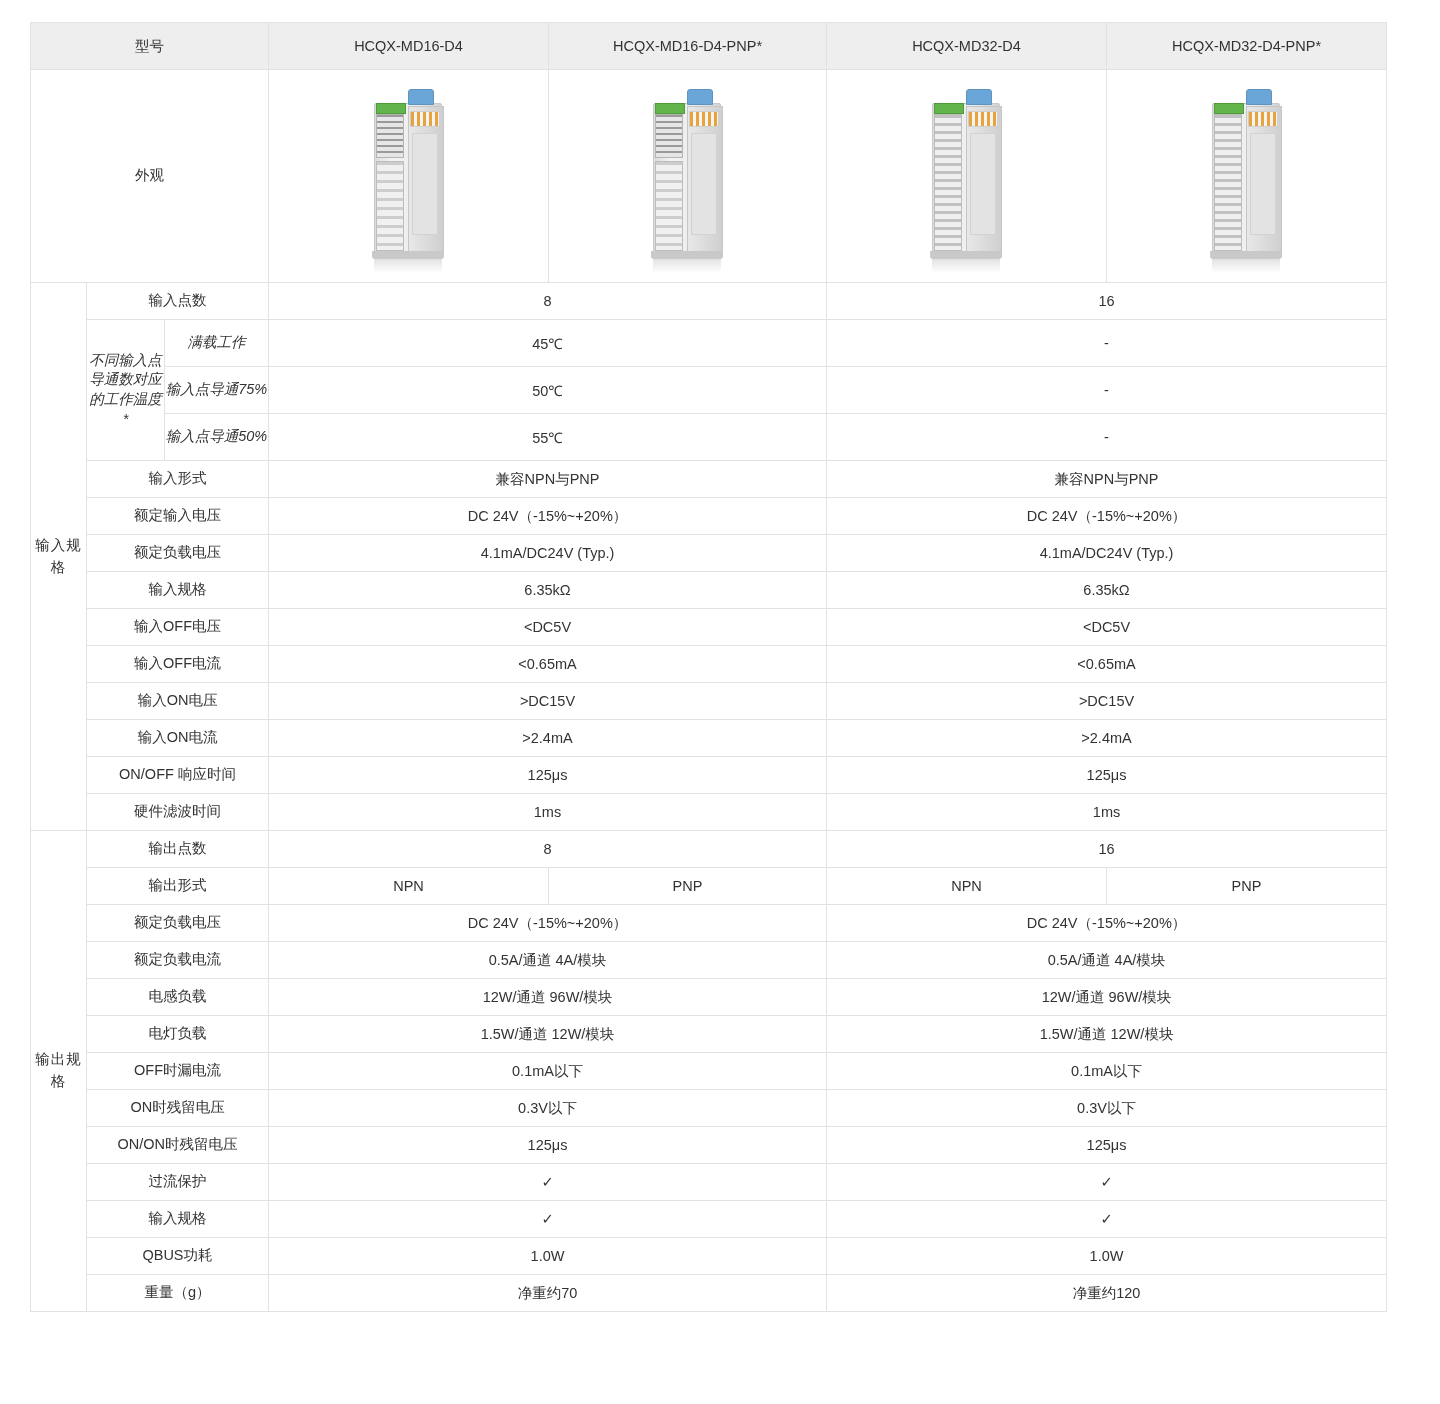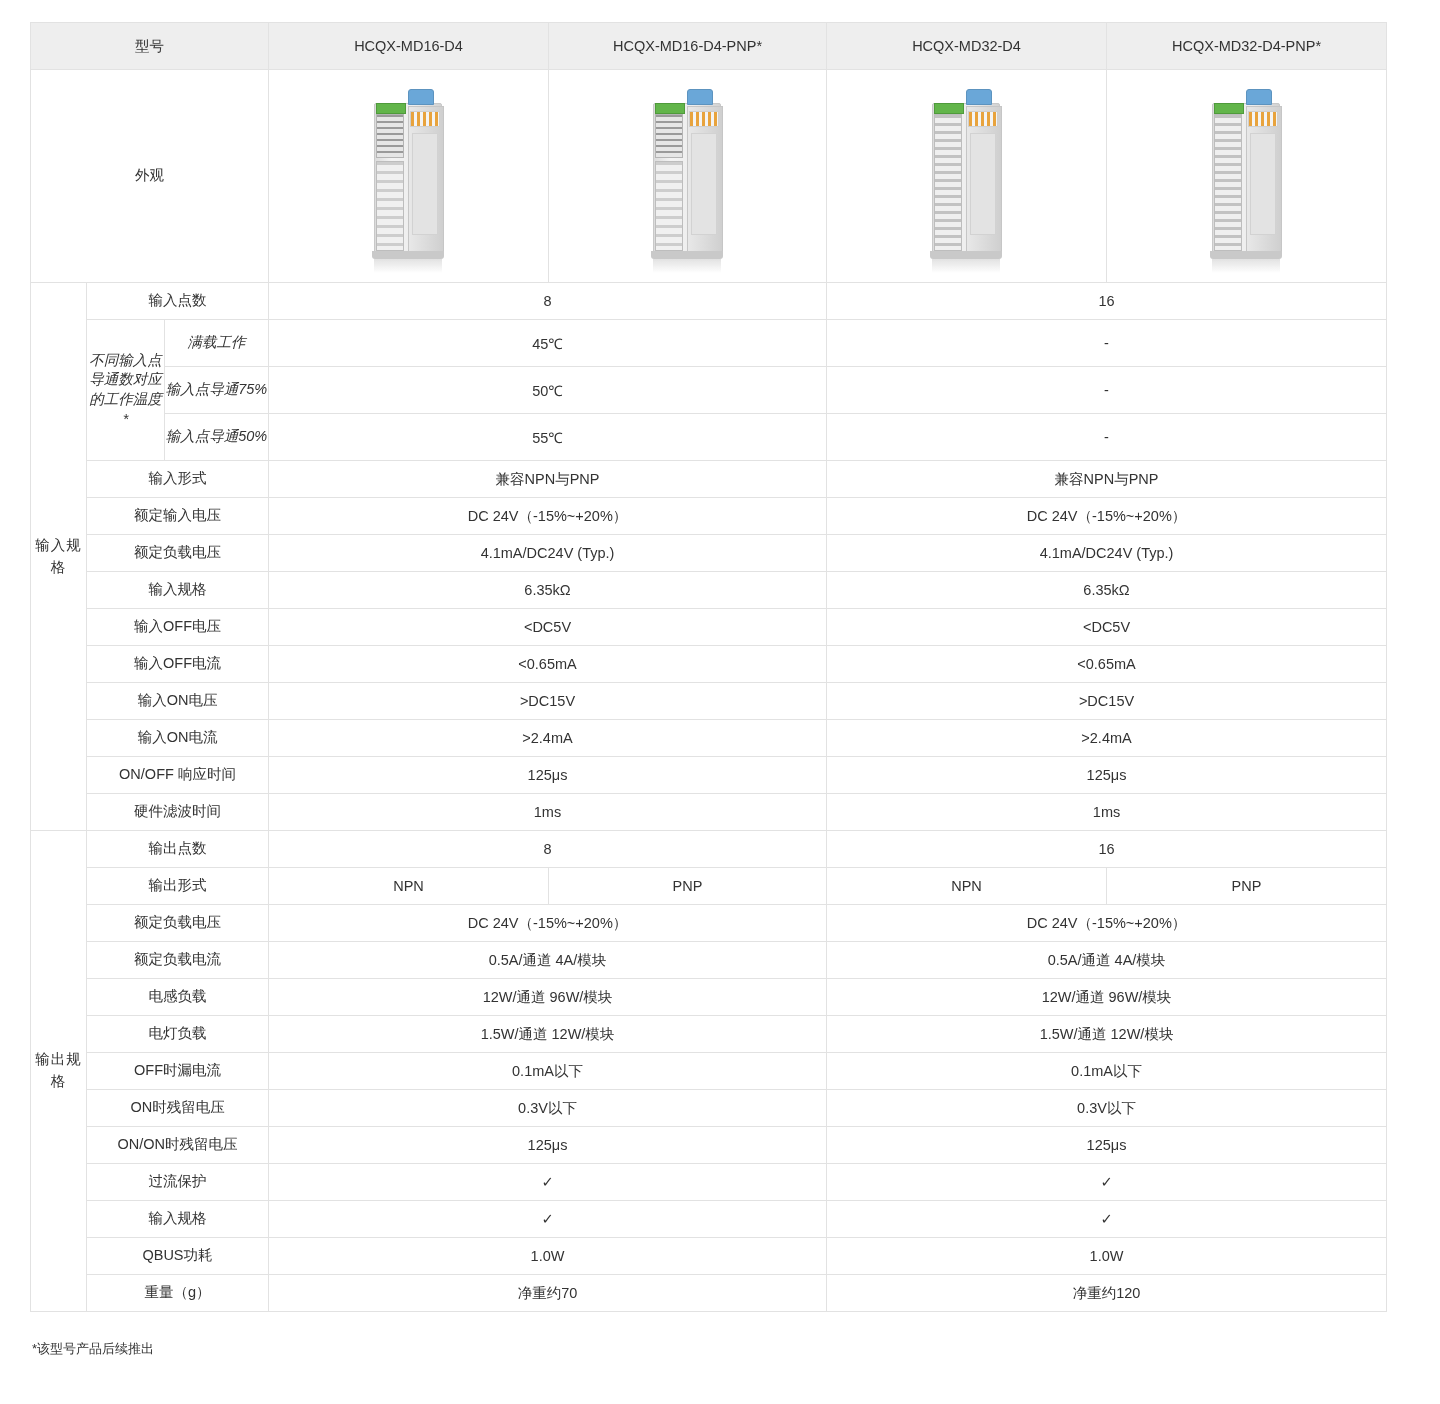--- a/index.html
+++ b/index.html
@@ -426,14 +426,13 @@
       <td colspan="4" class="dataCell">1.0W</td>
     </tr>
     <tr>
       <td colspan="2" class="rowlabel">重量（g）</td>
       <td colspan="4" class="dataCell">净重约70</td>
       <td colspan="4" class="dataCell">净重约120</td>
     </tr>
   </tbody>
     </table>
 
-  <div class="footnote">*该型号产品后续推出</div>
 </div>
 
 </body></html>

